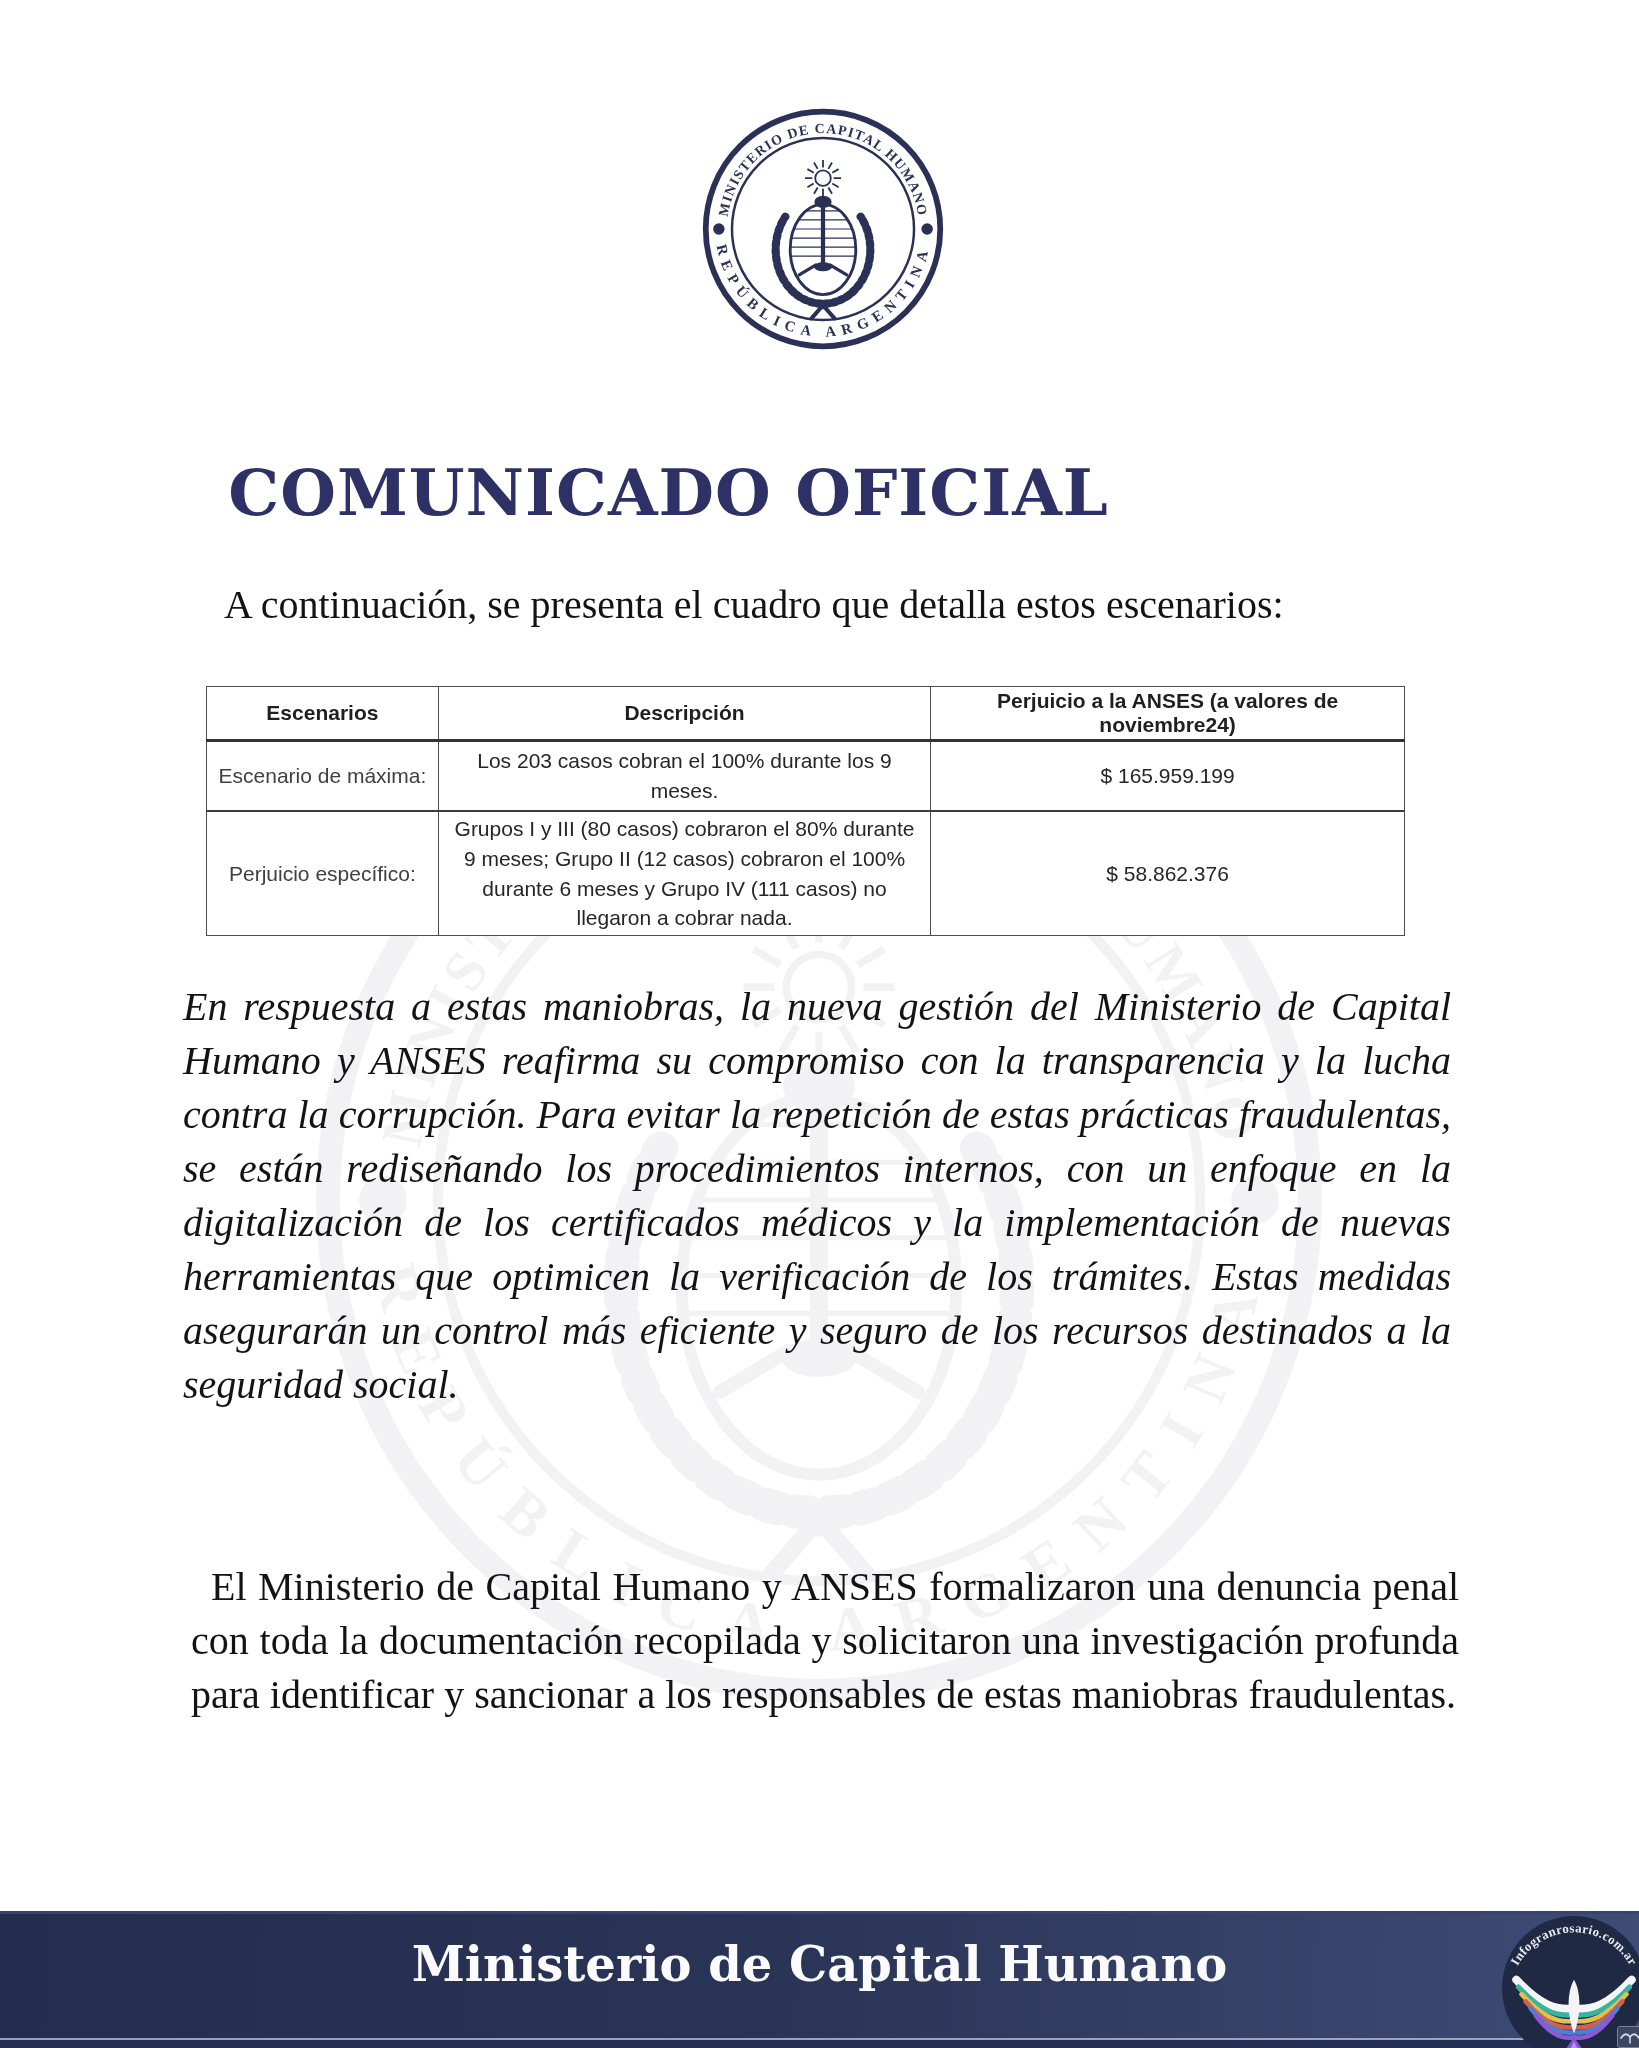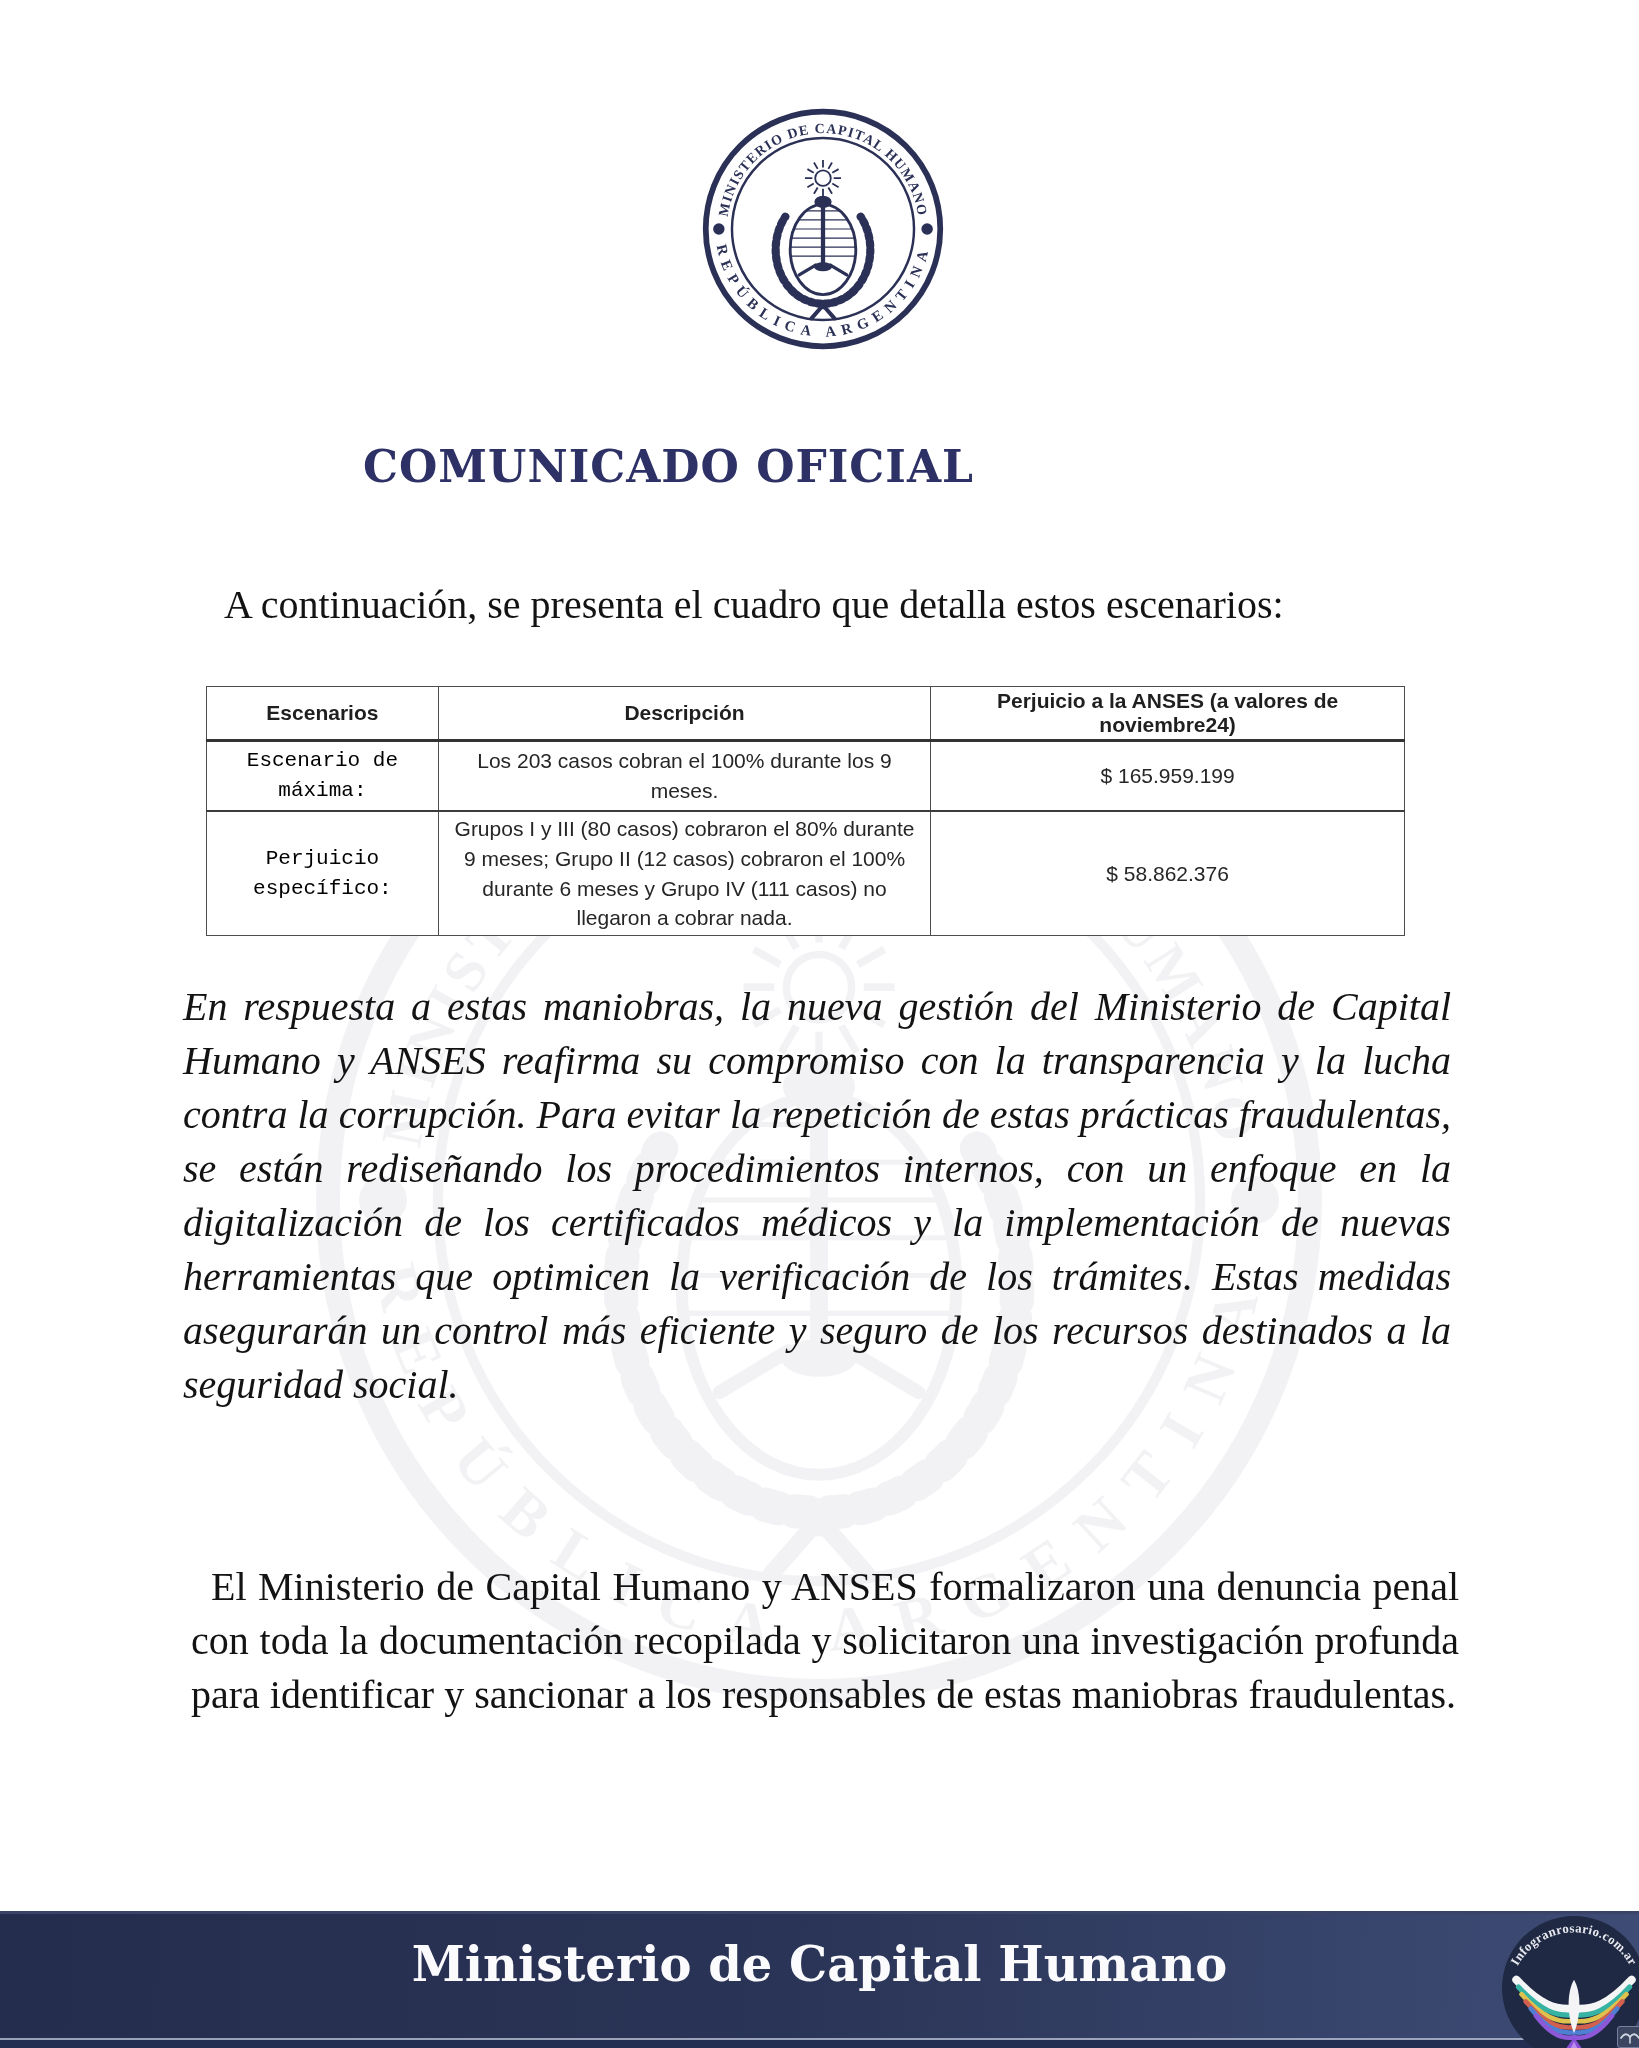--- a/index.html
+++ b/index.html
@@ -12,21 +12,21 @@
   
   .seal{position:absolute;left:700px;top:106px;width:246px;height:246px;color:#2b3156;}
   .seal-watermark{
     position:absolute;left:304px;top:685px;width:1030px;height:1030px;
     color:#2b3156;opacity:0.055;pointer-events:none;
   }
 
   
   .title{
     position:absolute;left:0;top:412px;width:1337px;text-align:center;
-    font-family:"DejaVu Serif", serif;font-weight:bold;font-size:44px;
+    font-family:"DejaVu Serif", serif;font-weight:bold;font-size:64px;
     color:#2d3166;letter-spacing:1px;
   }
 
   
   .bodytext{
     position:absolute;left:183px;width:1268px;
     font-size:40px;line-height:54px;color:#131313;
     text-align:justify;
   }
   .intro{top:538px;margin-left:41px;}
@@ -40,21 +40,21 @@
     font-family:"Liberation Sans", sans-serif;color:#262626;background:#fff;padding-left:27px;
   }
   table.scenario th, table.scenario td{border:1.5px solid #4d4d4d;padding:2px 8px;}
   table.scenario thead th{
     font-size:21px;font-weight:bold;text-align:center;height:27px;
     border-bottom:3px solid #333;color:#1f1f1f;
   }
   table.scenario td{font-size:21px;line-height:1.42;text-align:center;vertical-align:middle;}
   table.scenario tr.row-1 td{height:64px;border-bottom:2.5px solid #3c3c3c;}
   table.scenario tr.row-2 td{height:118px;}
-  td.cell-scenario{color:#000000;font-family:Liberation Mono, monospace;}
+  td.cell-scenario{color:#404040;}
 
   
   .footer{
     position:absolute;left:0;top:1911px;width:1639px;height:137px;
     background:linear-gradient(93deg,#252d4e 0%,#2a3456 48%,#3e4c76 100%);
     border-top:3px solid #3a4468;box-sizing:border-box;
   }
   .footer-label{
     position:absolute;left:0;top:22px;width:1639px;text-align:center;
     font-family:"DejaVu Serif", serif;font-weight:bold;font-size:48px;color:#fbfbfd;

